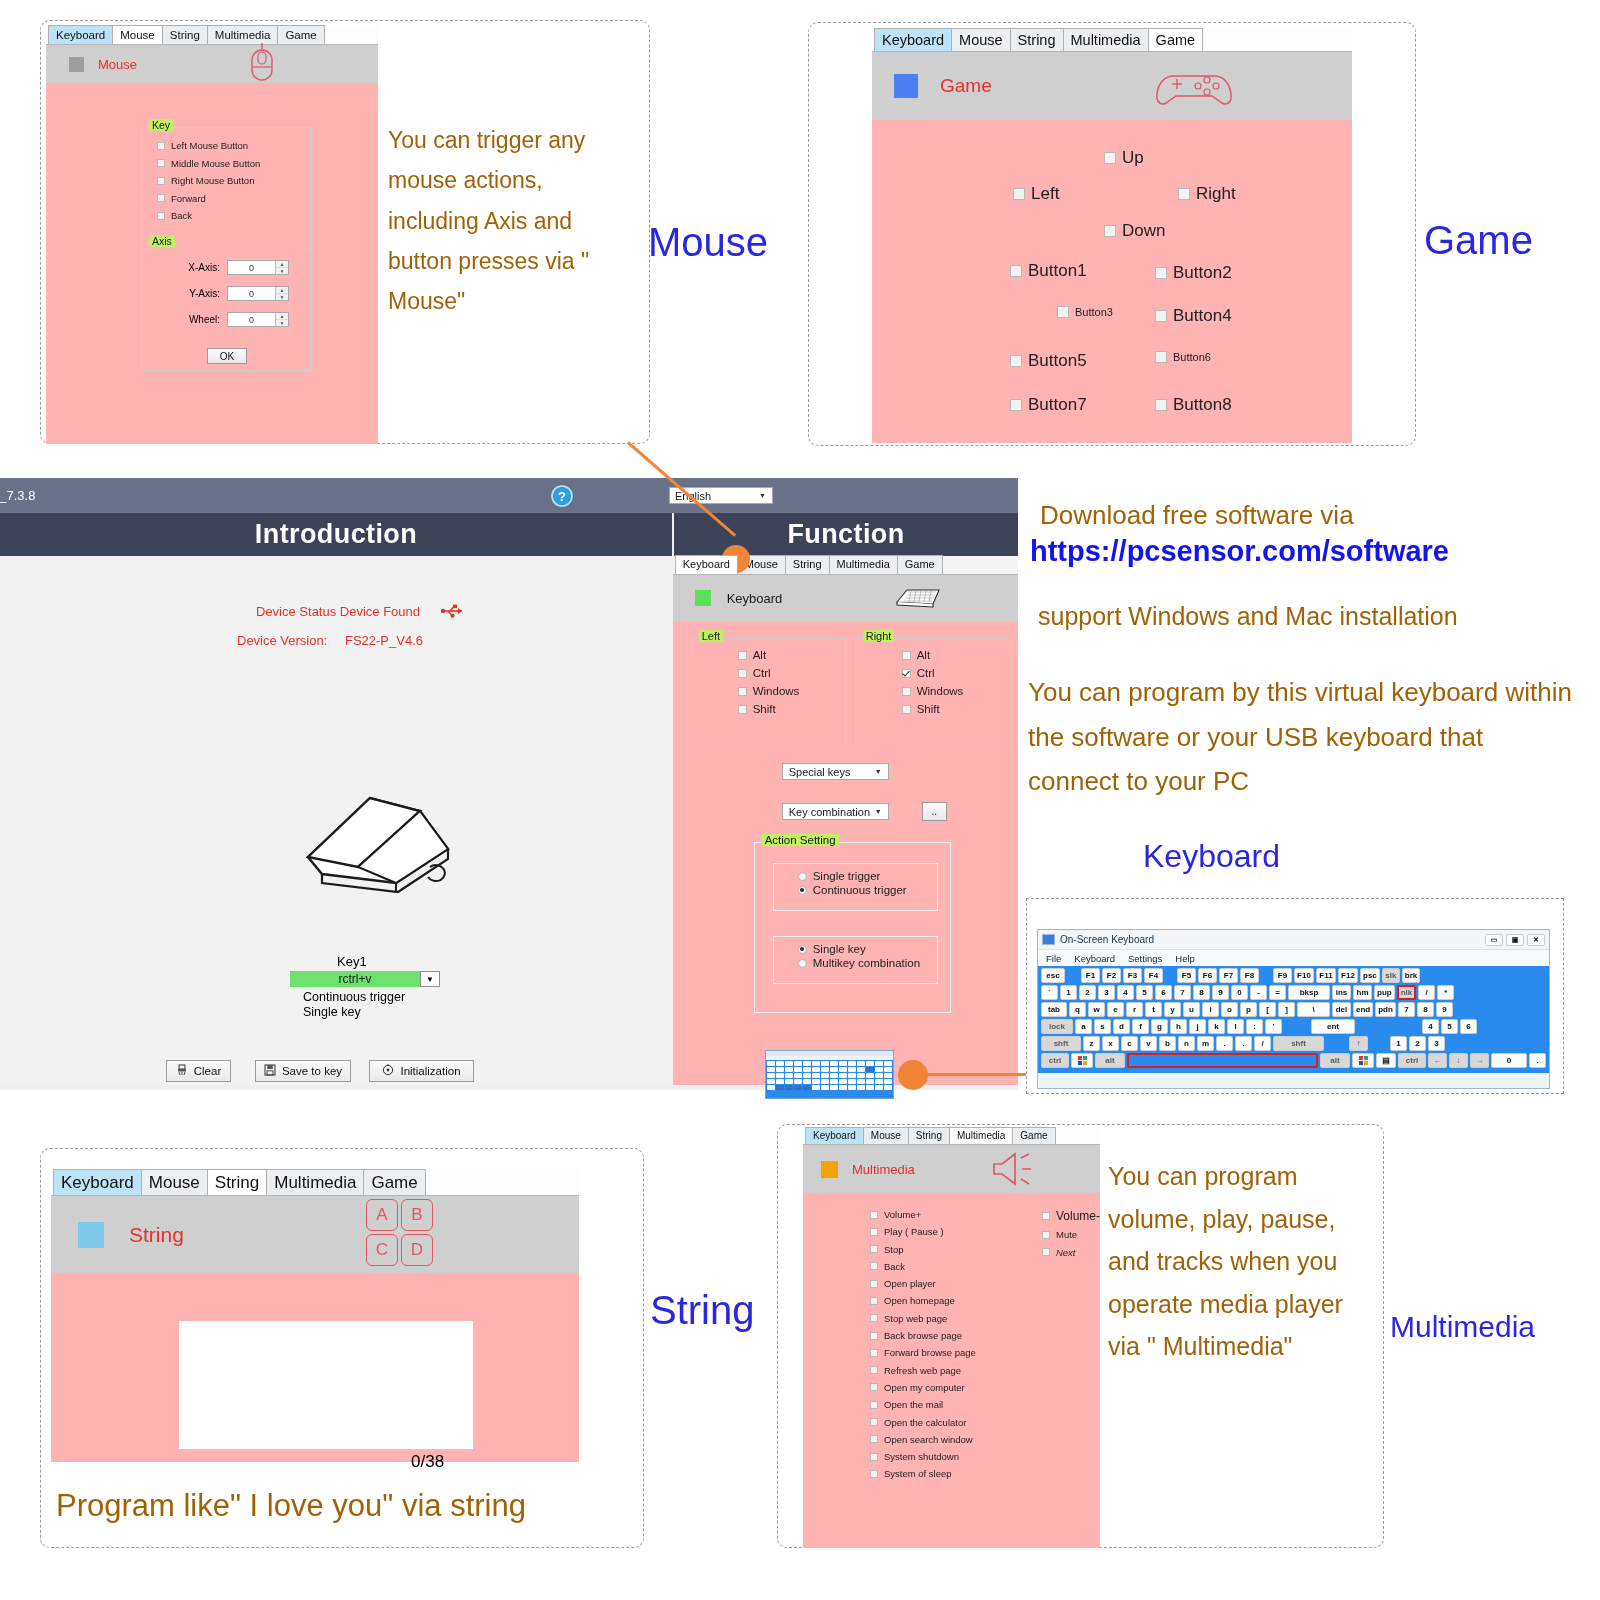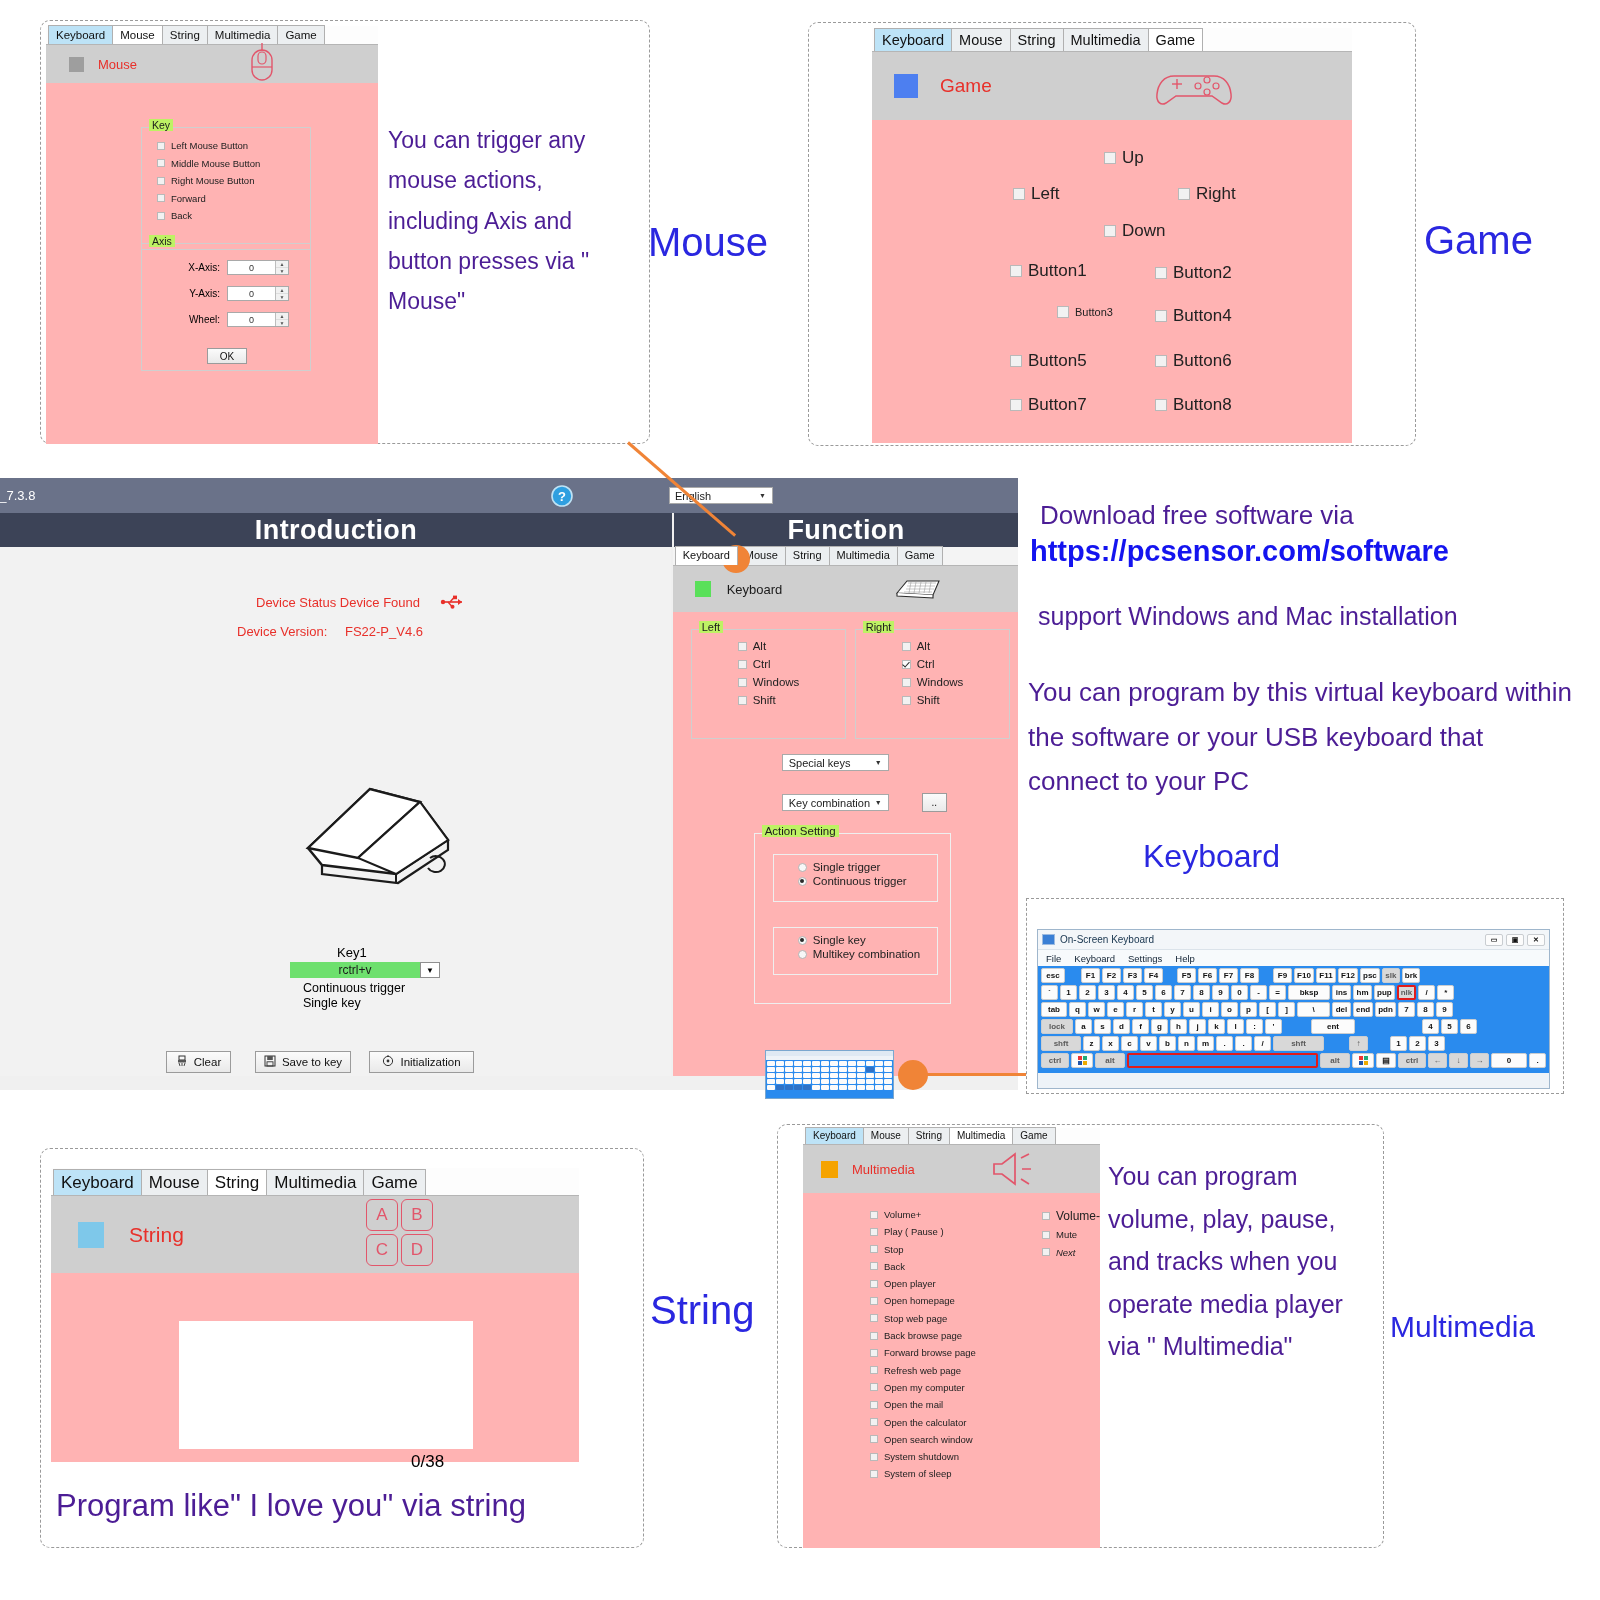--- a/index.html
+++ b/index.html
@@ -111,31 +111,31 @@
     gap:6px;
   }
   .combo{
     border:1px solid #a9a9a9;background:#fff;
     display:flex;align-items:center;justify-content:center;
     box-sizing:border-box;position:relative;color:#1b1b1b;
   }
   .combo .car{position:absolute;right:6px;font-size:7px;color:#333;}
 
   
-  .note{color:#4c1d95;line-height:1.55;}
+  .note{color:#a16207;line-height:1.55;}
   .bluelabel{color:#2a27e0;}
   .bluelink{color:#1414ef;font-weight:bold;}
 
   
   #app{position:absolute;left:0;top:478px;width:1018px;height:612px;background:#f0f0f0;}
   #app .titlebar{
     height:35px;background:#6a7289;display:flex;align-items:center;
     position:relative;color:#fff;
   }
-  #app .bannerrow{display:flex;height:34px;}
+  #app .bannerrow{display:flex;height:43px;}
   #app .banner{
     background:#3c4357;color:#fff;
     display:flex;align-items:center;justify-content:center;
     font-weight:bold;font-size:27px;letter-spacing:.4px;
     box-sizing:border-box;
   }
   #intro{background:#f2f2f2;}
 
   
   #osk{position:absolute;left:1037px;top:929px;width:513px;height:160px;
@@ -320,21 +320,21 @@
       <span>Button3</span>
       </div>
     <div class="cbrow" style="position:absolute;left:283px;top:186px;font-size:17px;">
       <span class="cb" style="width:12px;height:12px;"></span>
       <span>Button4</span>
       </div>
     <div class="cbrow" style="position:absolute;left:138px;top:231px;font-size:17px;">
       <span class="cb" style="width:12px;height:12px;"></span>
       <span>Button5</span>
       </div>
-    <div class="cbrow" style="position:absolute;left:283px;top:231px;font-size:17px;justify-content:center;">
+    <div class="cbrow" style="position:absolute;left:283px;top:231px;font-size:11px;justify-content:center;">
       <span class="cb" style="width:12px;height:12px;"></span>
       <span>Button6</span>
       </div>
     <div class="cbrow" style="position:absolute;left:138px;top:275px;font-size:17px;">
       <span class="cb" style="width:12px;height:12px;"></span>
       <span>Button7</span>
       </div>
     <div class="cbrow" style="position:absolute;left:283px;top:275px;font-size:17px;">
       <span class="cb" style="width:12px;height:12px;"></span>
       <span>Button8</span>

